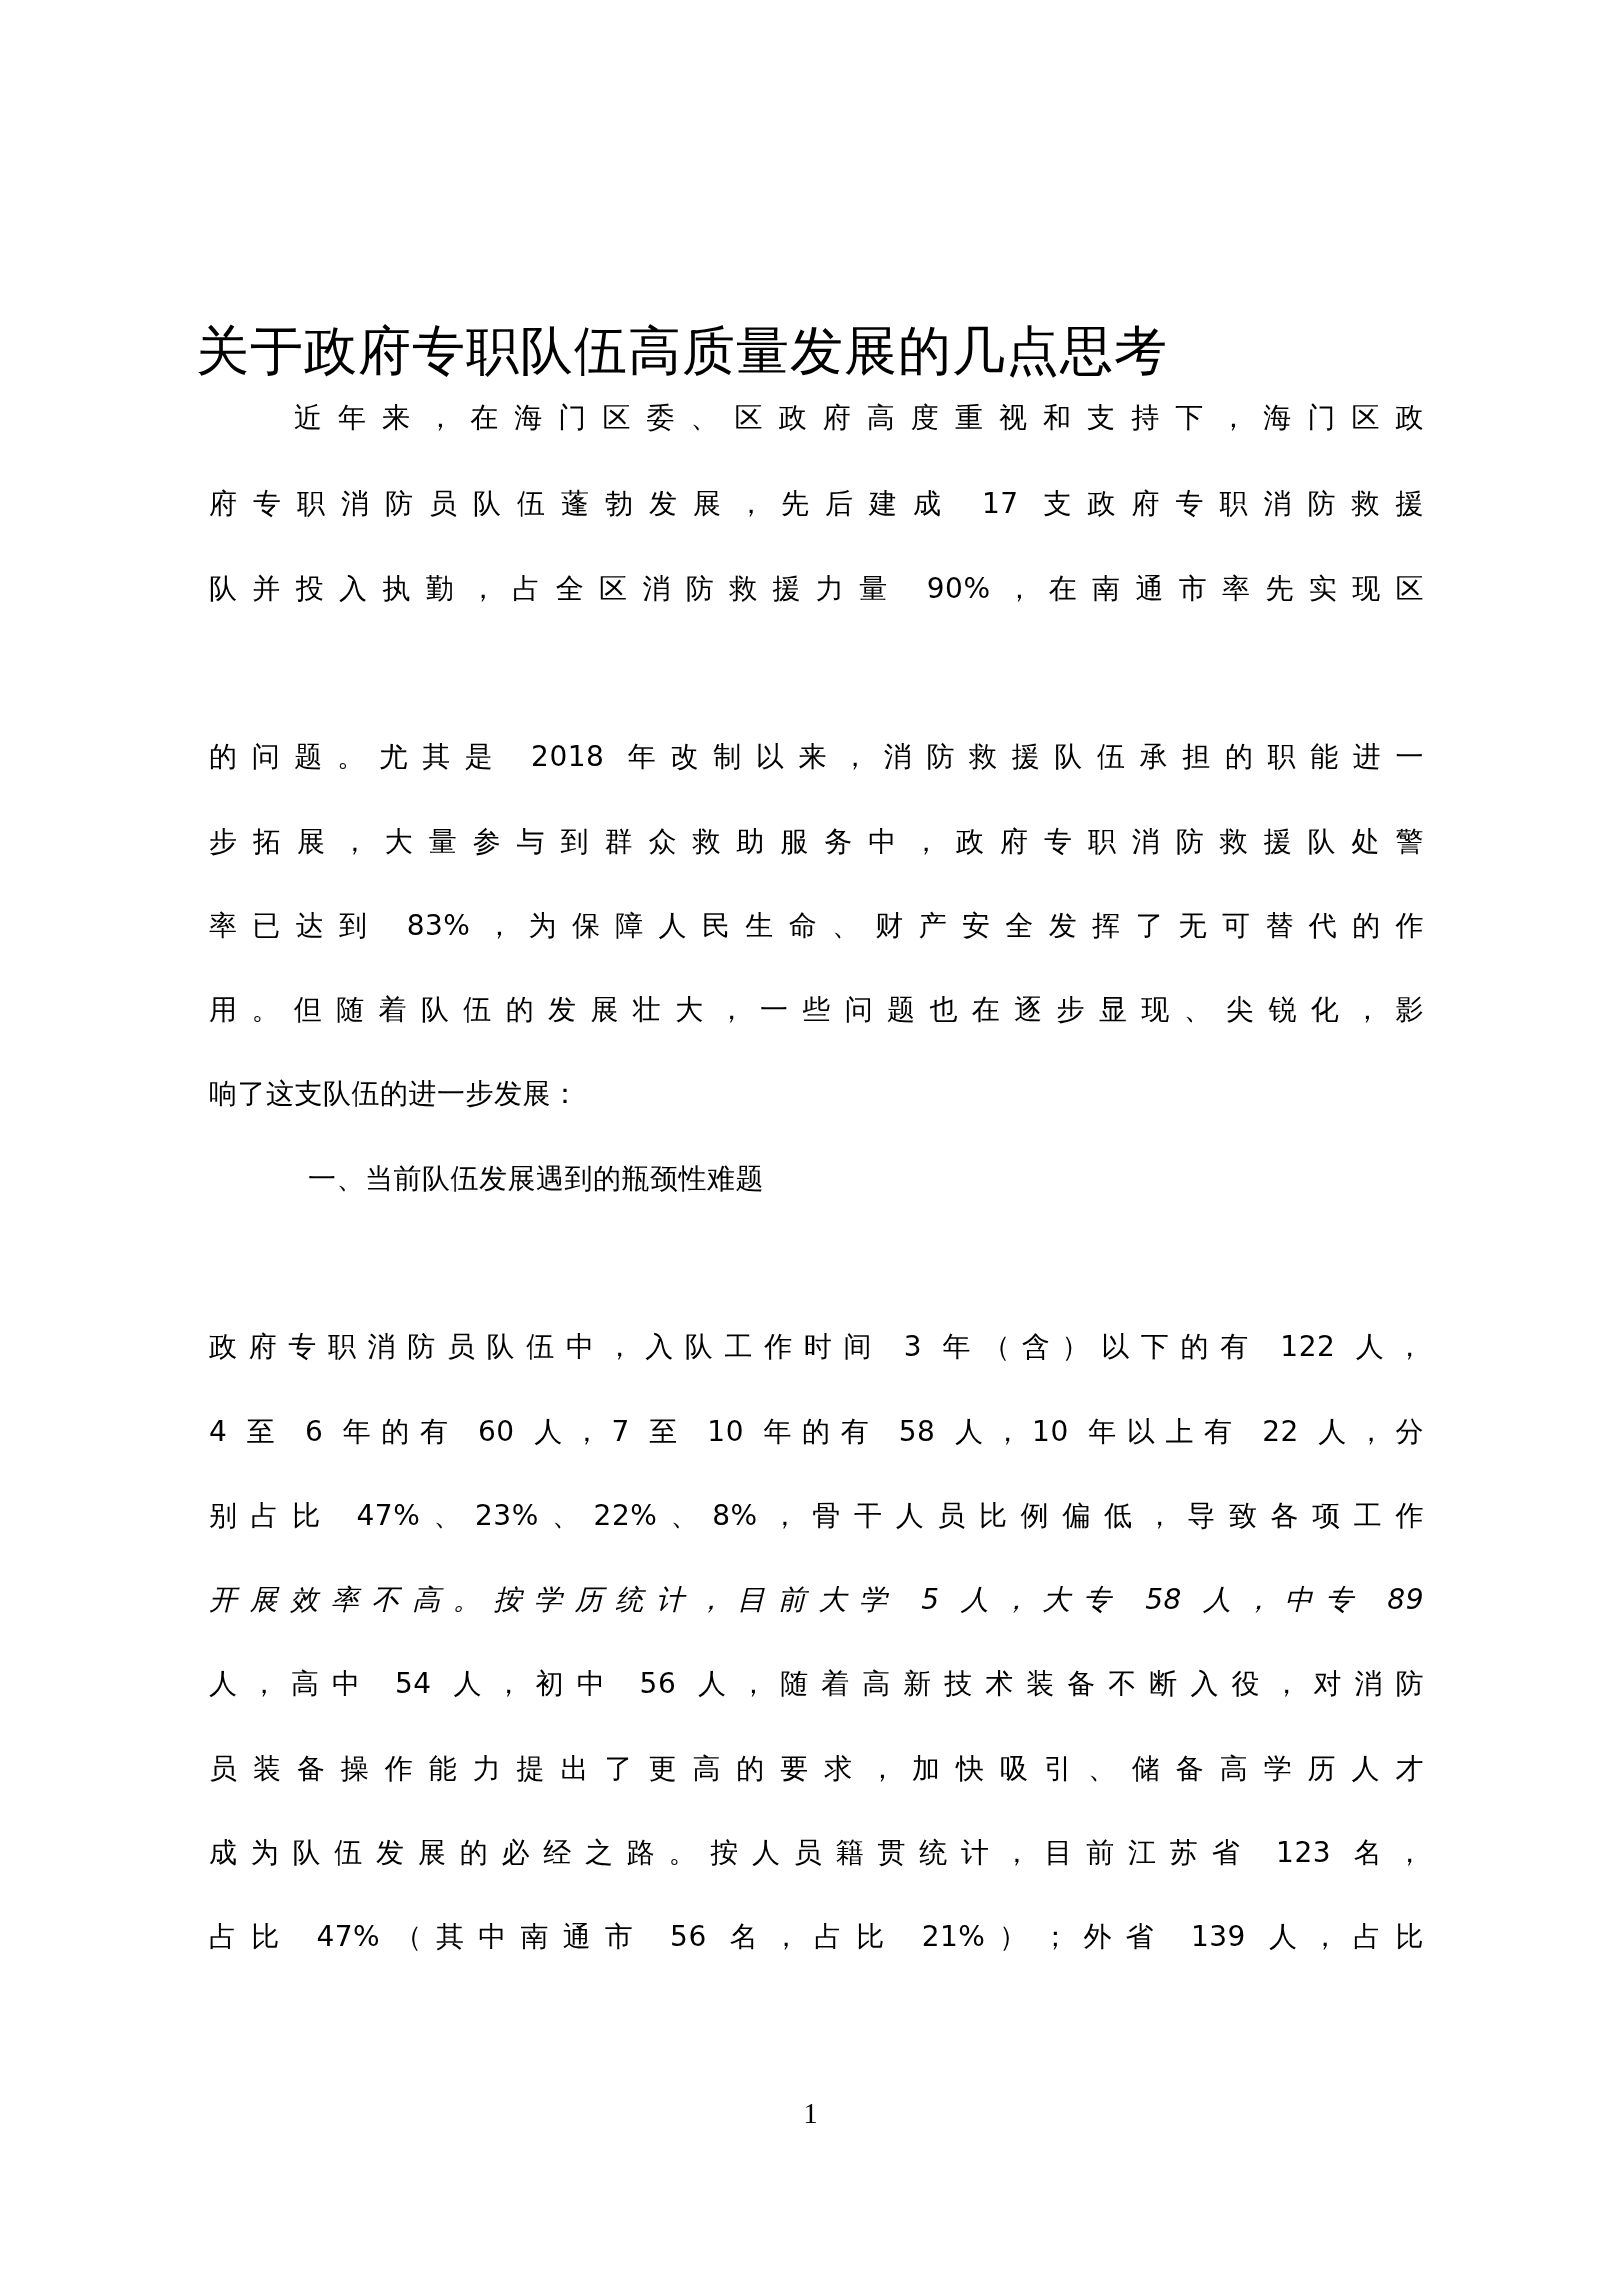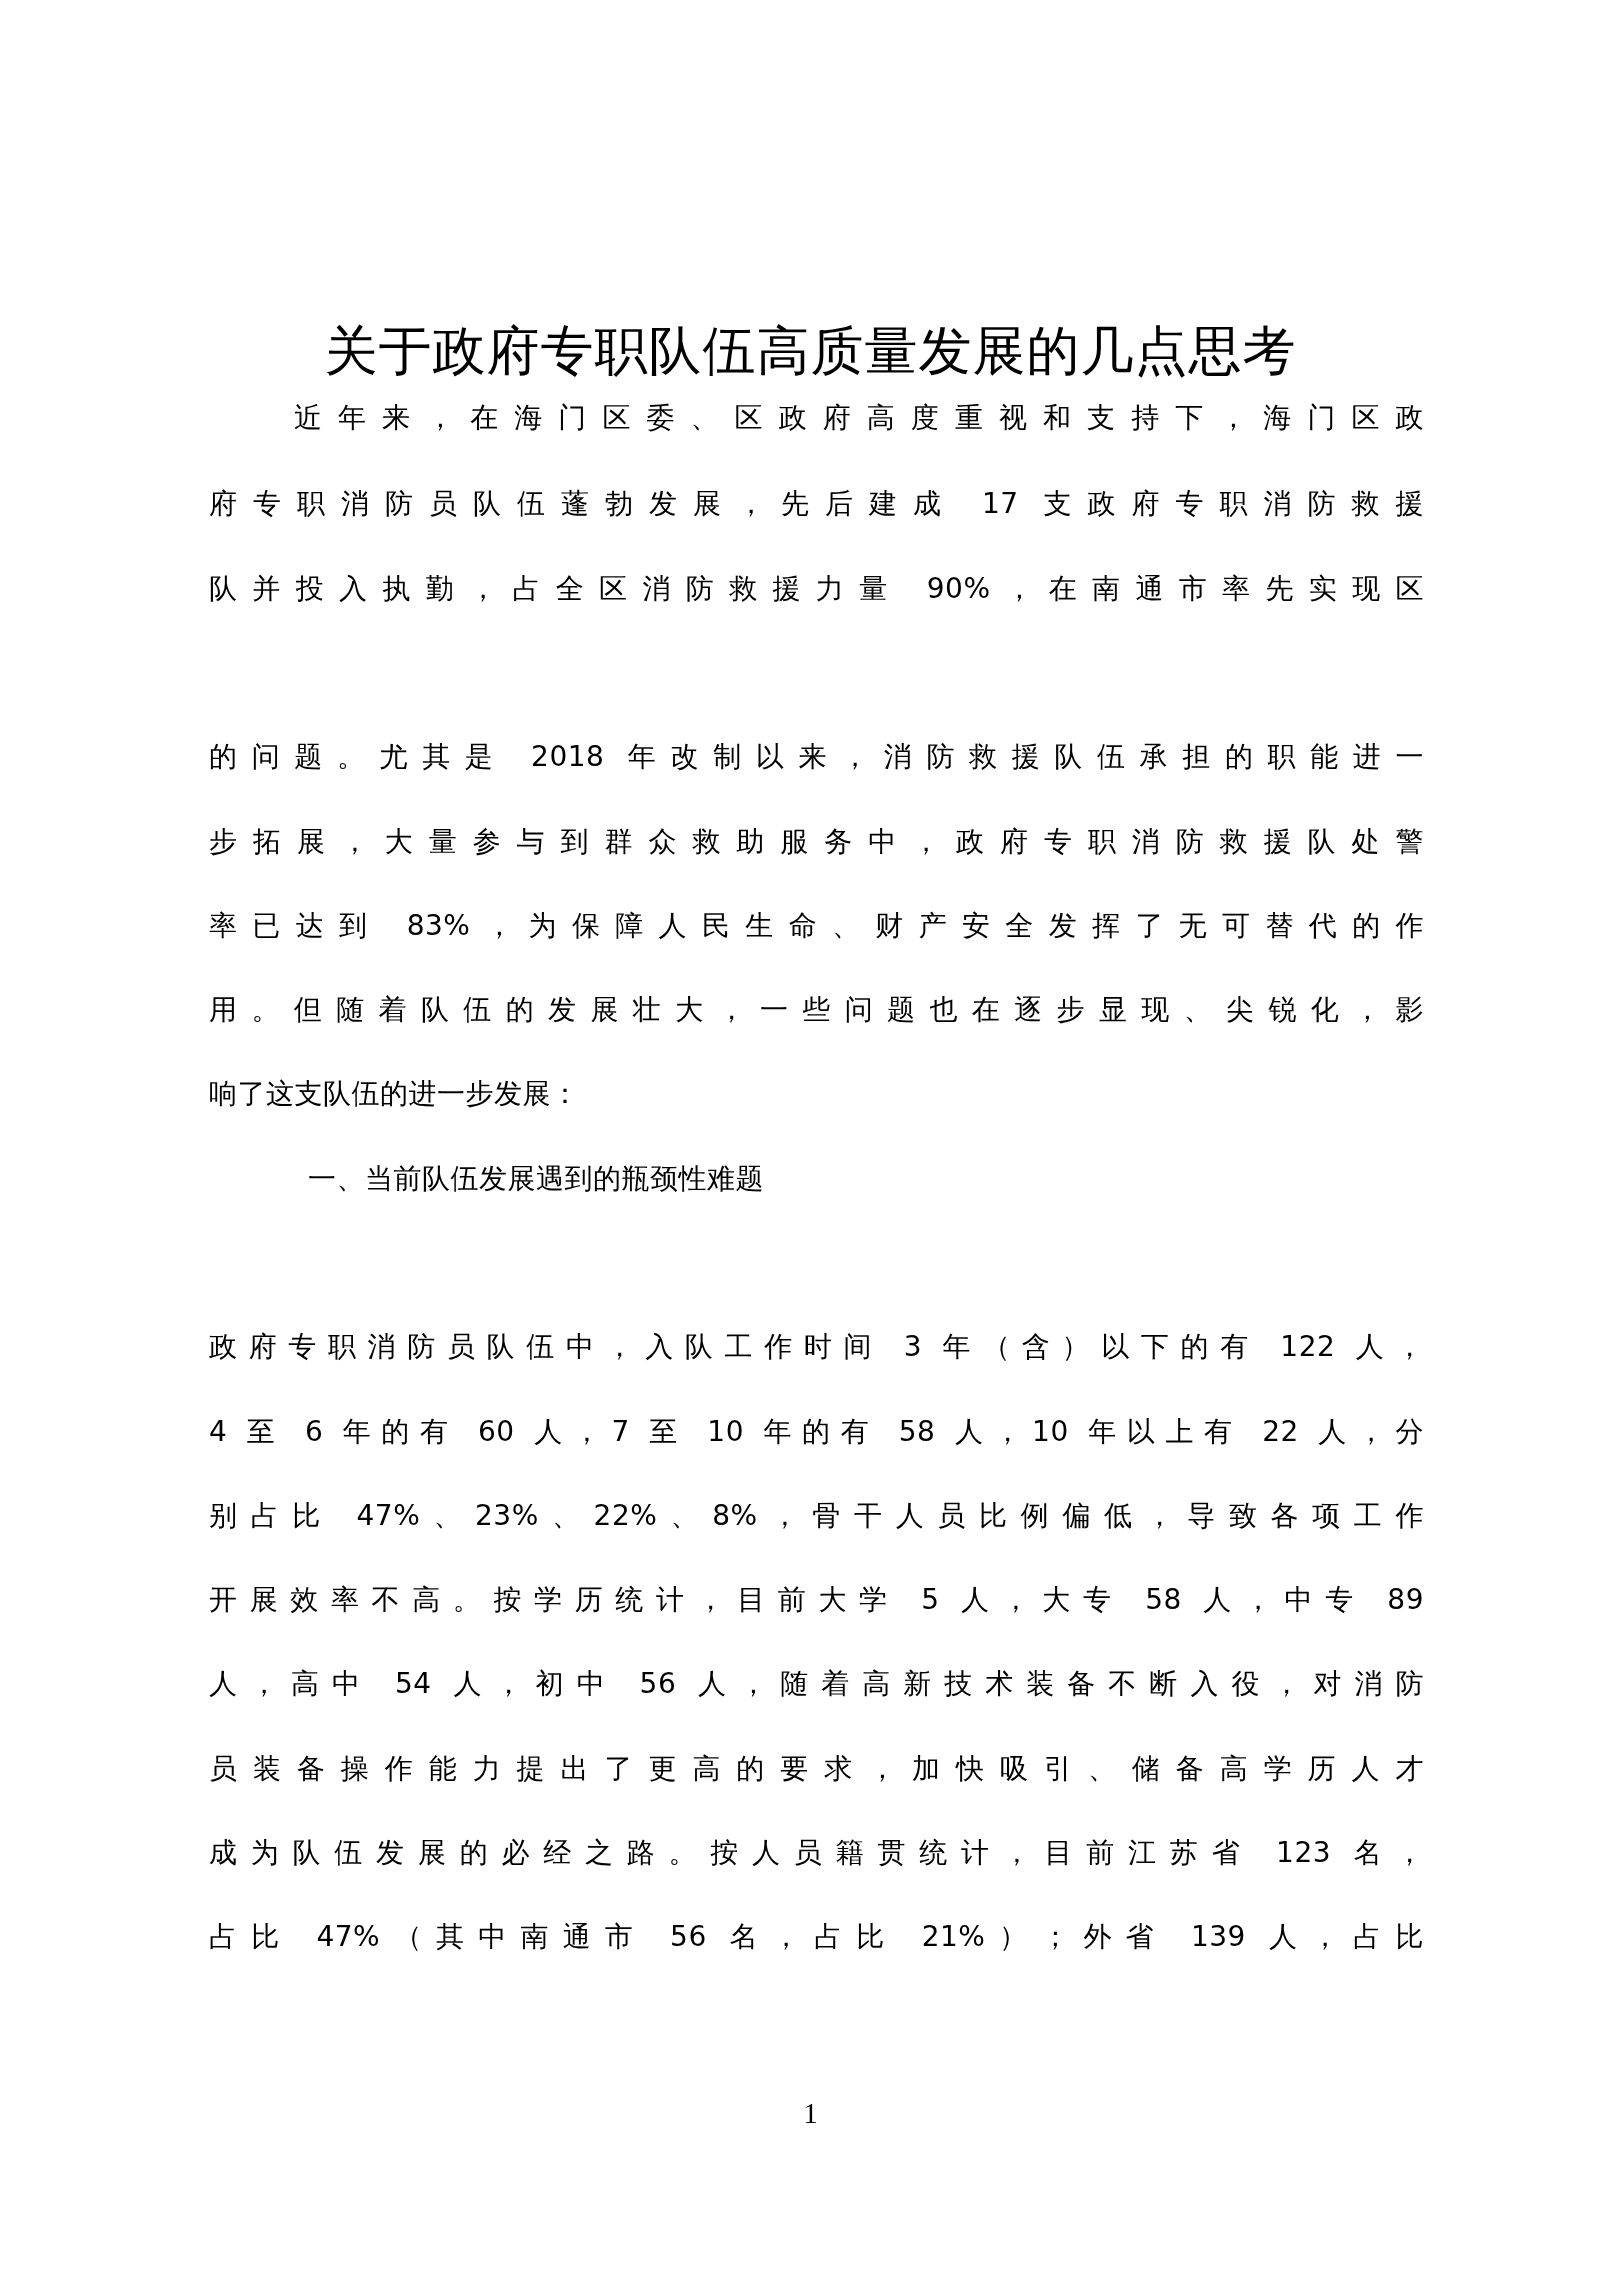--- a/index.html
+++ b/index.html
@@ -20,21 +20,21 @@
       left: 0; top: 0;
       width: 1621px;
       height: 2293px;
       background: #ffffff;
     }
     .title {
       position: absolute;
       left: 196px;
       width: 1229px;
       top: 312px;
-      text-align: center;
+      text-align: left;
       font-size: 53px;
       line-height: 78px;
       letter-spacing: 1px;
       white-space: nowrap;
     }
     .line {
       position: absolute;
       left: 209px;
       width: 1215px;
       font-size: 28px;
@@ -84,21 +84,21 @@
   <div class="line" style="top:812px;">步拓展，大量参与到群众救助服务中，政府专职消防救援队处警</div>
   <div class="line" style="top:896px;">率已达到 83%，为保障人民生命、财产安全发挥了无可替代的作</div>
   <div class="line" style="top:980px;">用。但随着队伍的发展壮大，一些问题也在逐步显现、尖锐化，影</div>
   <div class="line last" style="top:1064px;">响了这支队伍的进一步发展：</div>
 
   <div class="line heading" style="top:1149px;margin-left:14px;">一、当前队伍发展遇到的瓶颈性难题</div>
 
   <div class="line" style="top:1317px;">政府专职消防员队伍中，入队工作时间 3 年（含）以下的有 122 人，</div>
   <div class="line" style="top:1402px;">4 至 6 年的有 60 人，7 至 10 年的有 58 人，10 年以上有 22 人，分</div>
   <div class="line" style="top:1486px;">别占比 47%、23%、22%、8%，骨干人员比例偏低，导致各项工作</div>
-  <div class="line" style="top:1570px;">开展效率不高。按学历统计，目前大学 5 人，大专 58 人，中专 89</div>
+  <div class="line" style="top:1570px;font-style:italic;">开展效率不高。按学历统计，目前大学 5 人，大专 58 人，中专 89</div>
   <div class="line" style="top:1654px;">人，高中 54 人，初中 56 人，随着高新技术装备不断入役，对消防</div>
   <div class="line" style="top:1739px;">员装备操作能力提出了更高的要求，加快吸引、储备高学历人才</div>
   <div class="line" style="top:1823px;">成为队伍发展的必经之路。按人员籍贯统计，目前江苏省 123 名，</div>
   <div class="line" style="top:1907px;">占比 47%（其中南通市 56 名，占比 21%）；外省 139 人，占比</div>
 
   <div class="page-number">1</div>
 
 </div>
 
 

